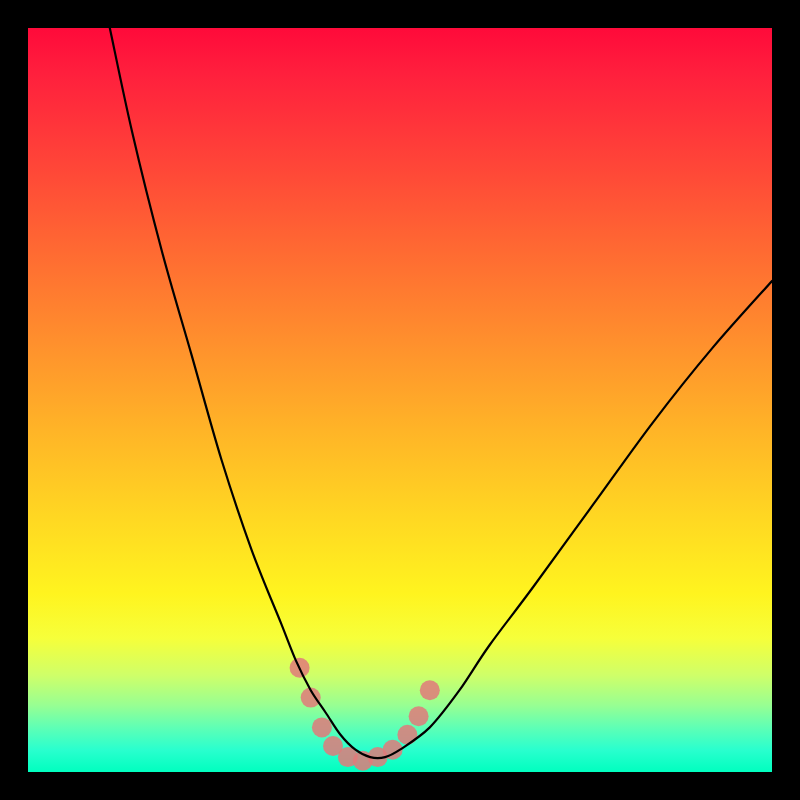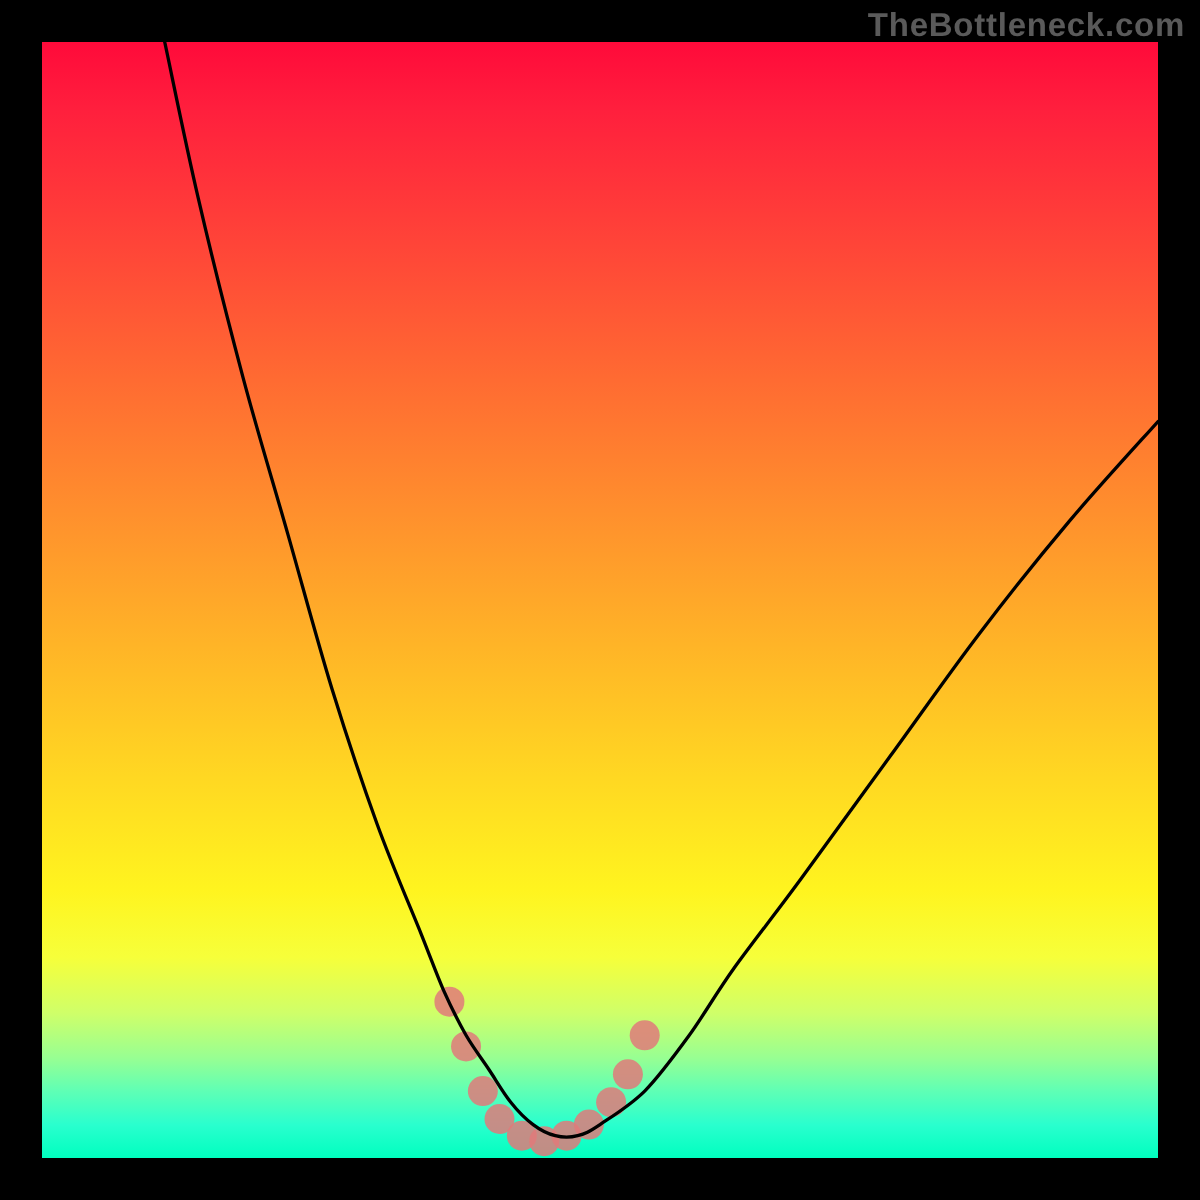--- a/index.html
+++ b/index.html
@@ -66,21 +66,20 @@
     top: 0;
     left: 0;
     width: 100%;
     height: 100%;
   }
 </style>
 </head>
 <body>
 
 <div class="outer">
-  <div class="watermark">TheBottleneck.com</div>
   <div class="plot-area">
     <div class="gradient-bg"></div>
     <svg class="curve" viewBox="0 0 744 744" preserveAspectRatio="none">
       <g id="dots-group">
           <circle cx="271.6" cy="639.8" r="10" fill="#e07a7a" fill-opacity="0.85"></circle>
           <circle cx="282.7" cy="669.6" r="10" fill="#e07a7a" fill-opacity="0.85"></circle>
           <circle cx="293.9" cy="699.4" r="10" fill="#e07a7a" fill-opacity="0.85"></circle>
           <circle cx="305.0" cy="718.0" r="10" fill="#e07a7a" fill-opacity="0.85"></circle>
           <circle cx="319.9" cy="729.1" r="10" fill="#e07a7a" fill-opacity="0.85"></circle>
           <circle cx="334.8" cy="732.8" r="10" fill="#e07a7a" fill-opacity="0.85"></circle>

